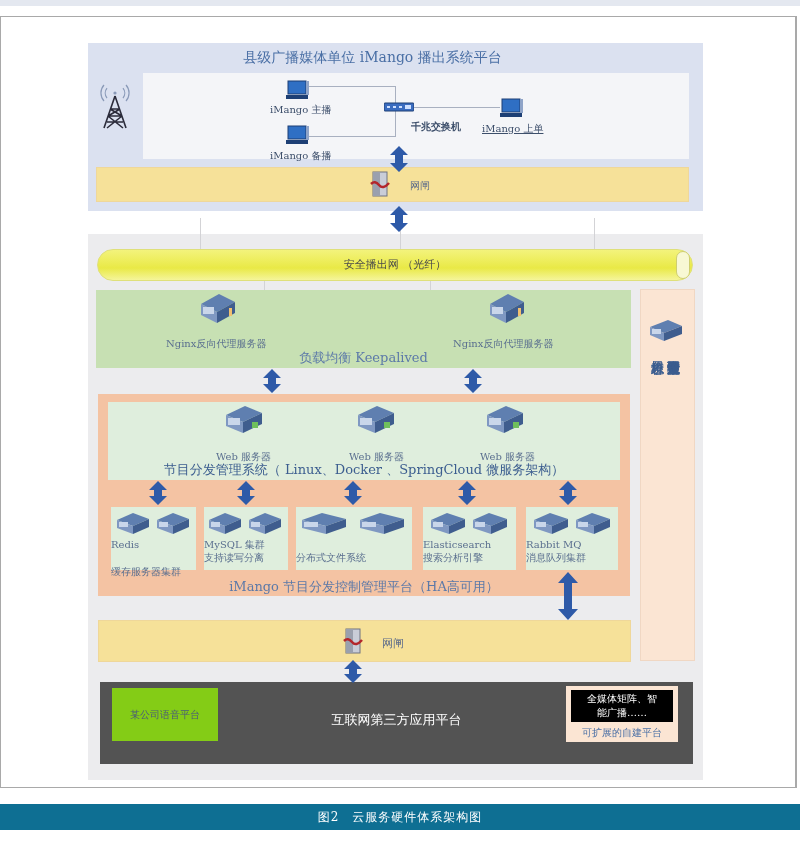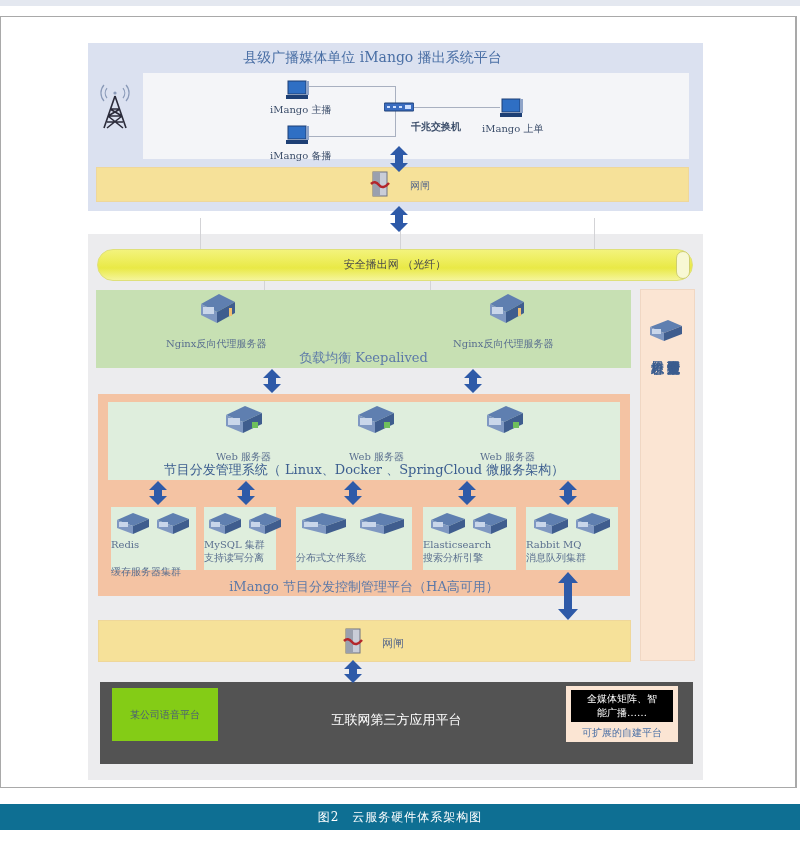--- a/index.html
+++ b/index.html
@@ -100,21 +100,21 @@
     <rect x="15" y="4" width="3" height="2" fill="#cfe0ff"></rect>
     <rect x="21" y="3" width="6" height="4" fill="#cfe0ff"></rect>
   </svg>
 <div class="abs switch-label" style="left:372px;top:120px;margin-left:39px;">千兆交换机</div>
 
 <svg class="abs pc" style="left:500px;top:98px;" viewBox="0 0 24 20">
     <rect x="2" y="1" width="18" height="13" fill="#2f6fc4" stroke="#1d3f75"></rect>
     <rect x="20" y="1" width="3" height="14" fill="#8fa4c8"></rect>
     <rect x="0" y="15" width="22" height="4" fill="#1d3f75"></rect>
   </svg>
-<div class="abs pc-label" style="left:482px;top:122px;">iMango 上单</div>
+<div class="abs pc-label" style="left:482px;top:122px;text-decoration:underline;">iMango 上单</div>
 
 <div class="abs gate-band"></div>
 <svg class="abs" style="left:370px;top:170px;width:20px;height:28px;" viewBox="0 0 20 28">
     <rect x="3" y="2" width="14" height="24" fill="#c9cdd8" stroke="#6e7380"></rect>
     <rect x="3" y="2" width="7" height="24" fill="#9aa0ae"></rect>
     <path d="M1 14 Q5 10 9 15 T19 13" stroke="#b3262b" stroke-width="2.5" fill="none"></path>
   </svg>
 <div class="abs gate-label" style="left:410px;top:179px;">网闸</div>
 
 <div class="abs main-area"></div>
@@ -197,21 +197,21 @@
       <g transform="translate(40,0)">
         <polygon points="2,9 18,2 34,8 18,15" fill="#5f7fb0"></polygon>
         <polygon points="2,9 18,15 18,23 2,17" fill="#7f98c2"></polygon>
         <polygon points="18,15 34,8 34,16 18,23" fill="#3f5d8e"></polygon>
         <rect x="4" y="11" width="9" height="5" fill="#c9d6ea"></rect>
       </g>
     </svg>
   <div class="abs cluster-label" style="top:31px;">Redis</div>
   <div class="abs cluster-label" style="top:52px;margin-top:6px;">缓存服务器集群</div>
 </div>
-<div class="abs cluster" style="left:204px;width:72px;padding-left:9px;">
+<div class="abs cluster" style="left:204px;width:84px;padding-left:9px;">
   <svg class="abs" style="left:3px;top:4px;width:76px;height:24px;" viewBox="0 0 76 24">
       <g>
         <polygon points="2,9 18,2 34,8 18,15" fill="#5f7fb0"></polygon>
         <polygon points="2,9 18,15 18,23 2,17" fill="#7f98c2"></polygon>
         <polygon points="18,15 34,8 34,16 18,23" fill="#3f5d8e"></polygon>
         <rect x="4" y="11" width="9" height="5" fill="#c9d6ea"></rect>
       </g>
       <g transform="translate(40,0)">
         <polygon points="2,9 18,2 34,8 18,15" fill="#5f7fb0"></polygon>
         <polygon points="2,9 18,15 18,23 2,17" fill="#7f98c2"></polygon>

